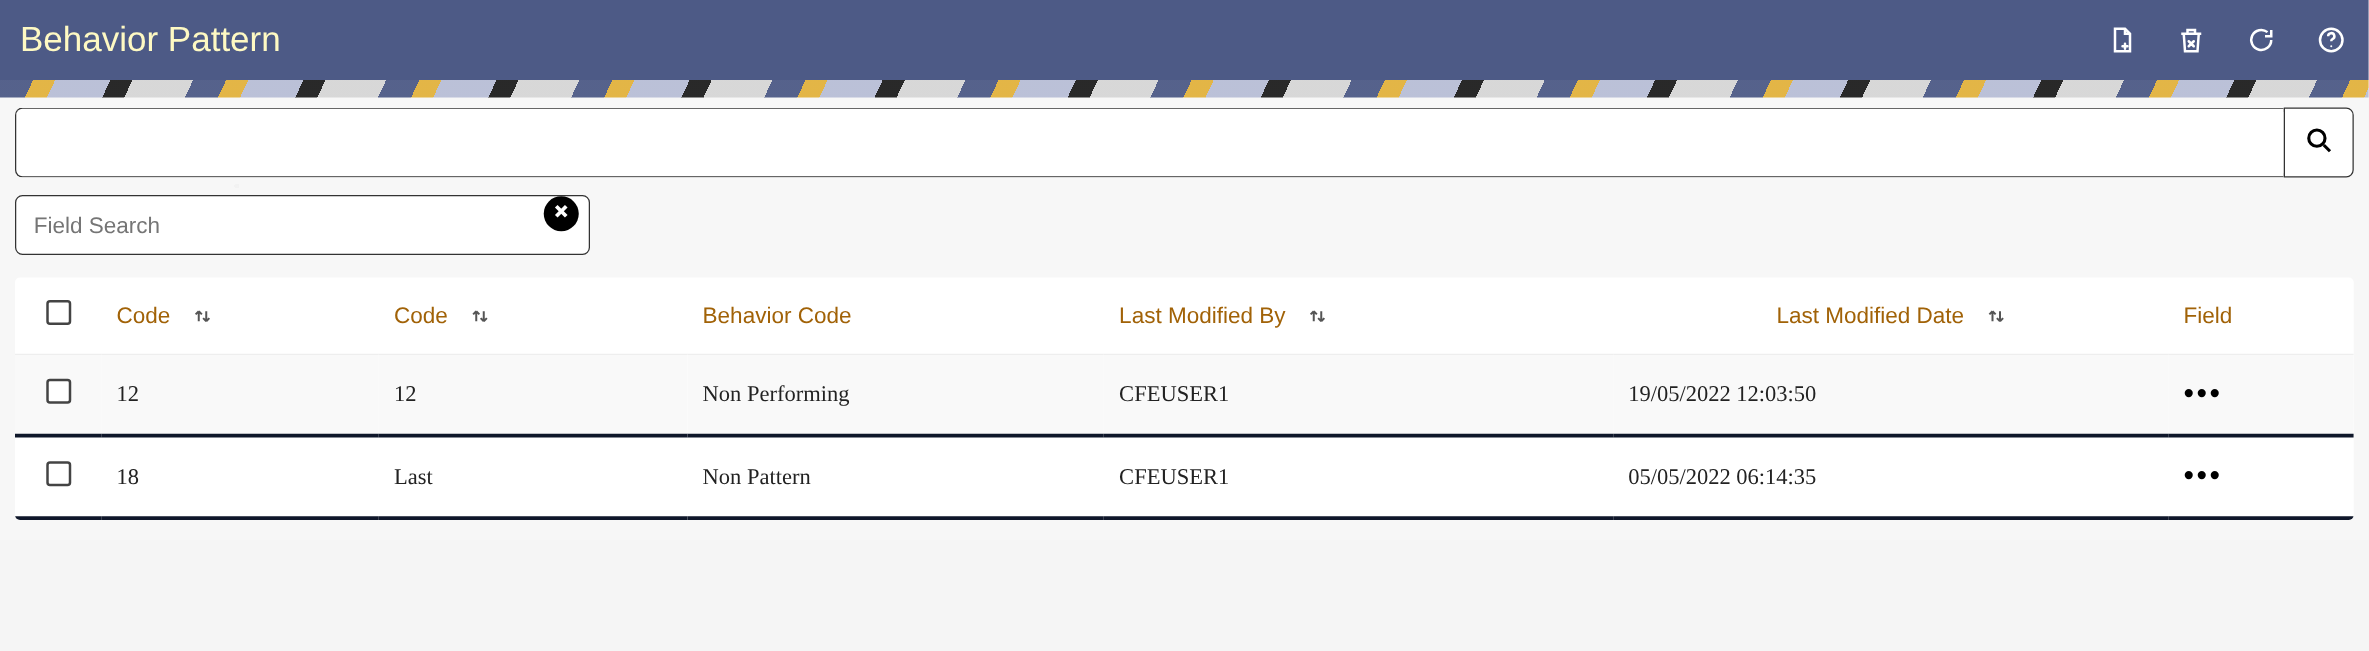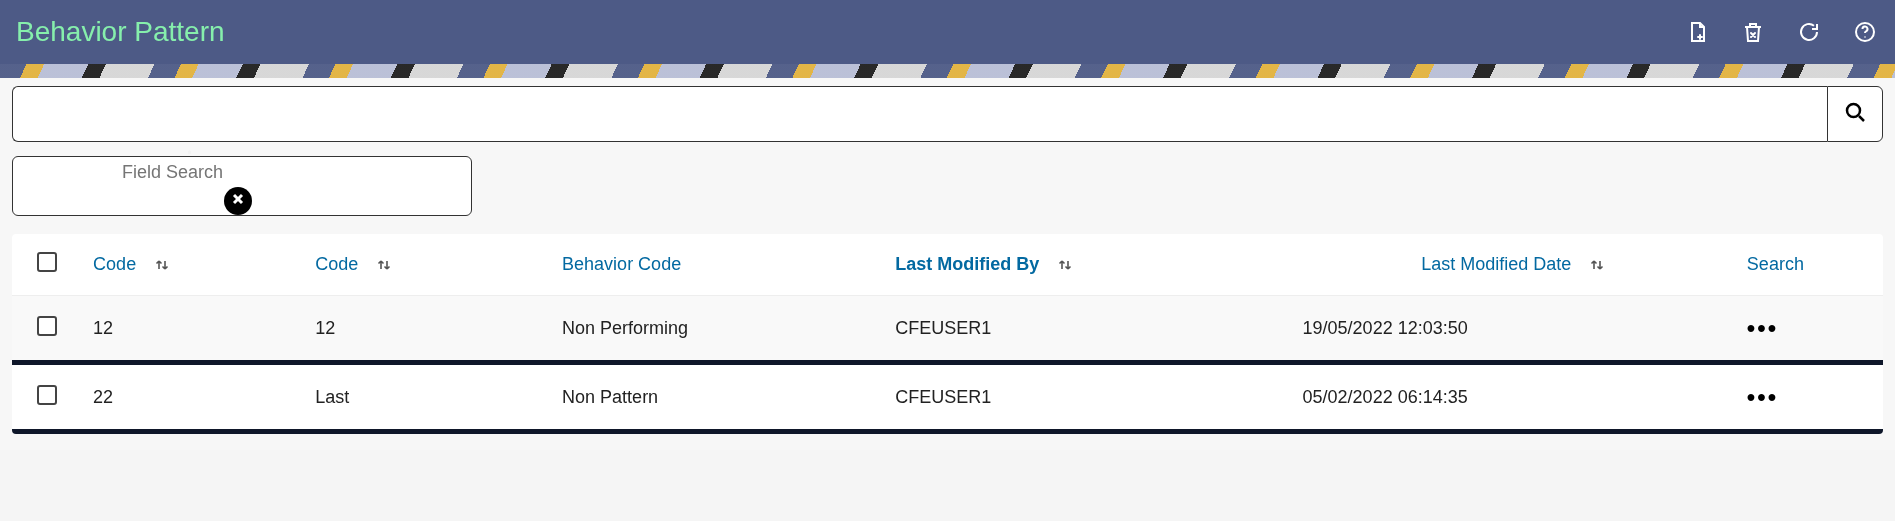--- a/index.html
+++ b/index.html
@@ -1,21 +1,21 @@
 <!DOCTYPE html>
 <html><head>
 <meta charset="utf-8">
 <style>
   * { box-sizing: border-box; margin: 0; padding: 0; }
   html, body { width: 100%; height: 100%; font-family: "Segoe UI", Arial, sans-serif; background: #f5f5f5; }
   body { color: #222; }
 
   .header {
     background: #4d5a86;
-    color: #86efac;
+    color: #fef9c3;
     height: 64px;
     display: flex;
     align-items: center;
     padding: 0 16px;
     justify-content: space-between;
   }
   .header-title {
     font-size: 28px;
     font-weight: 400;
   }
@@ -79,28 +79,26 @@
     display: flex;
     align-items: center;
     justify-content: center;
     cursor: pointer;
   }
   .search-btn svg { stroke: #000; stroke-width: 2.5; fill: none; }
 
   .field-search-wrap {
     margin-top: 14px;
     display: inline-flex;
-    align-items: center;
     border: 1px solid #333;
     border-radius: 6px;
     background: #fff;
-    height: 60px;
+    height: 48px;
     width: 460px;
     padding-right: 8px;
-    flex-direction: column;
   }
   .field-search-input {
     flex: 1;
     border: none;
     outline: none;
     height: 100%;
     padding: 0 14px;
     font-size: 18px;
     background: transparent;
   }
@@ -120,28 +118,29 @@
     overflow: hidden;
   }
   table {
     width: 100%;
     border-collapse: collapse;
     font-size: 18px;
   }
   thead th {
     text-align: left;
     font-weight: 400;
-    color: #0369a1;
+    color: #a16207;
     padding: 18px 12px;
     border-bottom: 1px solid #eee;
   }
   tbody td {
     padding: 18px 12px;
-    border-bottom: 5px solid #0f172a;
+    border-bottom: 3px solid #0f172a;
     color: #222;
+    font-family: Liberation Serif, serif;
   }
   tbody tr:nth-child(odd) { background: #f9f9f9; }
 
   .chk {
     width: 20px; height: 20px;
     border: 2px solid #444;
     border-radius: 3px;
     display: inline-block;
     cursor: pointer;
     background: #fff;
@@ -160,21 +159,21 @@
     font-size: 24px;
     font-weight: 800;
     letter-spacing: 2px;
     cursor: pointer;
     color: #000;
   }
 
   .col-code { width: 180px; }
   .col-name { width: 200px; }
   .col-type { width: 270px; }
-  .col-by   { width: 330px; font-weight: bold; }
+  .col-by   { width: 330px; }
   .col-date { width: 360px; text-align: center; }
 </style>
 </head>
 <body>
 
 <div class="header">
   <div class="header-title">Behavior Pattern</div>
   <div class="header-actions">
     <div class="icon-btn">
       <svg width="24" height="24" viewBox="0 0 24 24">
@@ -275,40 +274,40 @@
           <th class="col-date">
             <span>Last Modified Date</span>
             <span class="sort-icon">
               <svg width="14" height="16" viewBox="0 0 14 16">
                   <path d="M4 12V4m0 0L1.5 6.5M4 4l2.5 2.5"></path>
                   <path d="M10 4v8m0 0l2.5-2.5M10 12l-2.5-2.5"></path>
                 </svg>
             </span>
           </th>
           <th class="action-col">
-            <span>Search</span>
+            <span>Field</span>
           </th>
         </tr>
       </thead>
       <tbody>
         <tr>
           <td class="chk-col"><span class="chk"></span></td>
           <td>12</td>
           <td>12</td>
           <td>Non Performing</td>
           <td>CFEUSER1</td>
           <td>19/05/2022 12:03:50</td>
           <td class="action-col"><span class="ellipsis">•••</span></td>
         </tr>
         <tr>
           <td class="chk-col"><span class="chk"></span></td>
-          <td>22</td>
+          <td>18</td>
           <td>Last</td>
           <td>Non Pattern</td>
           <td>CFEUSER1</td>
-          <td>05/02/2022 06:14:35</td>
+          <td>05/05/2022 06:14:35</td>
           <td class="action-col"><span class="ellipsis">•••</span></td>
         </tr>
       </tbody>
     </table>
   </div>
 
 </div>
 
 </body></html>

